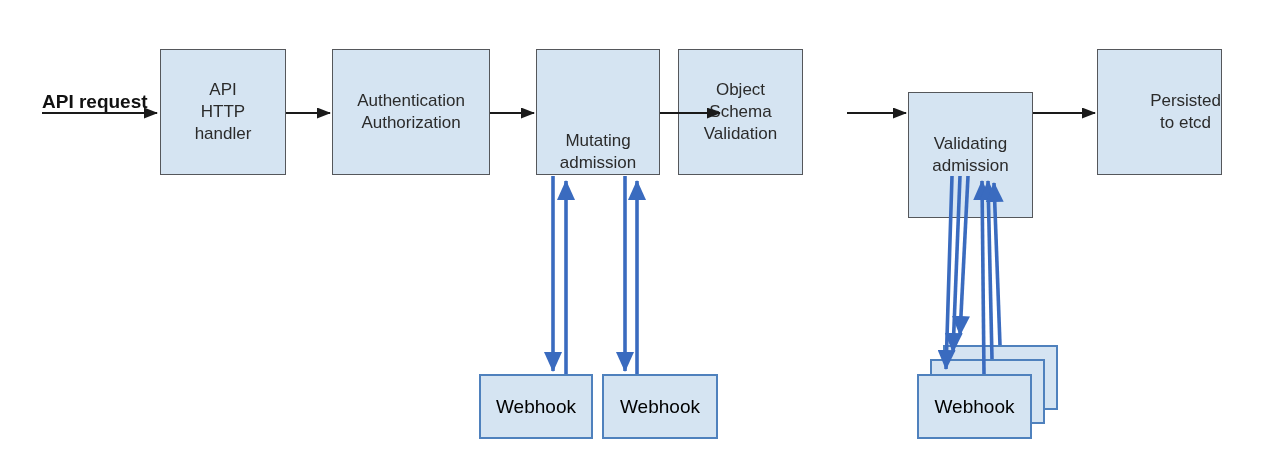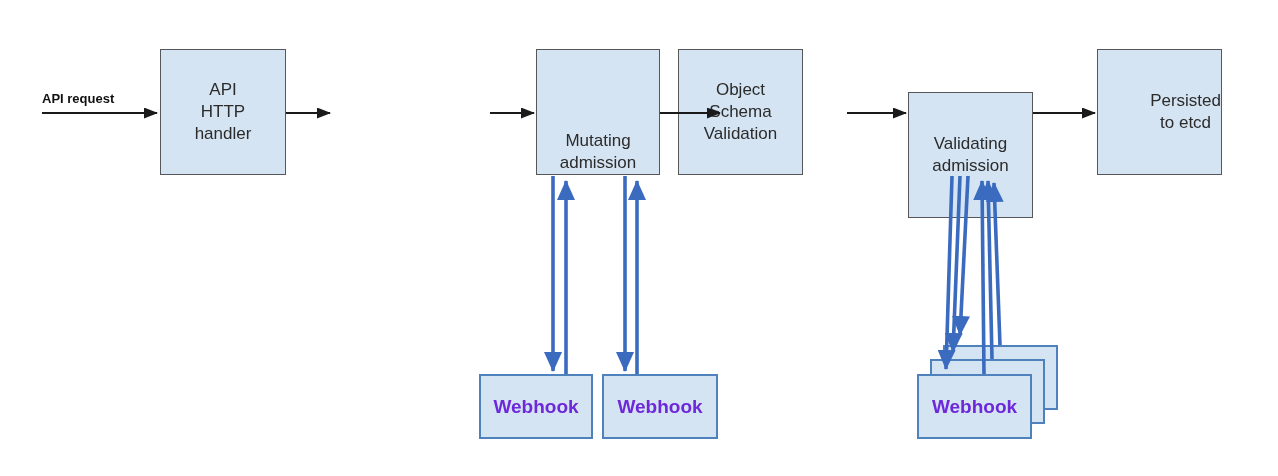--- a/index.html
+++ b/index.html
@@ -41,29 +41,29 @@
     position:absolute;
     background:var(--node-fill);
     border:2px solid var(--webhook-border);
     box-sizing:border-box;
     display:flex;
     align-items:center;
     justify-content:center;
   }
   .webhook-label{
     font-size:19px;
-    font-weight:700;
-    color:#6d28d9;
+    font-weight:400;
+    color:#000000;
     text-align:center;
   }
   .api-request-label{
     position:absolute;
     left:42px;
     top:91px;
-    font-size:13px;
+    font-size:19px;
     font-weight:700;
     color:#111111;
   }
   svg.arrow-layer{
     position:absolute;
     left:0;top:0;
     pointer-events:none;
   }
   .black-line{stroke:var(--arrow-black);stroke-width:2;fill:none;}
   .blue-line{stroke:var(--arrow-blue);stroke-width:3.6;fill:none;}
@@ -72,20 +72,24 @@
 </style>
 </head>
 <body>
 
 <div class="canvas">
 
   <div class="stage-box" style="left:160px;width:126px;justify-content:center;">
     <div class="stage-label">API
 HTTP
 handler</div>
+  </div>
+  <div class="stage-box" style="left:332px;width:158px;">
+    <div class="stage-label">Authentication
+Authorization</div>
   </div>
   <div class="stage-box" style="left:536px;width:124px;align-items:flex-end;">
     <div class="stage-label">Mutating
 admission</div>
   </div>
   <div class="stage-box" style="left:678px;width:125px;">
     <div class="stage-label">Object
 Schema
 Validation</div>
   </div>

